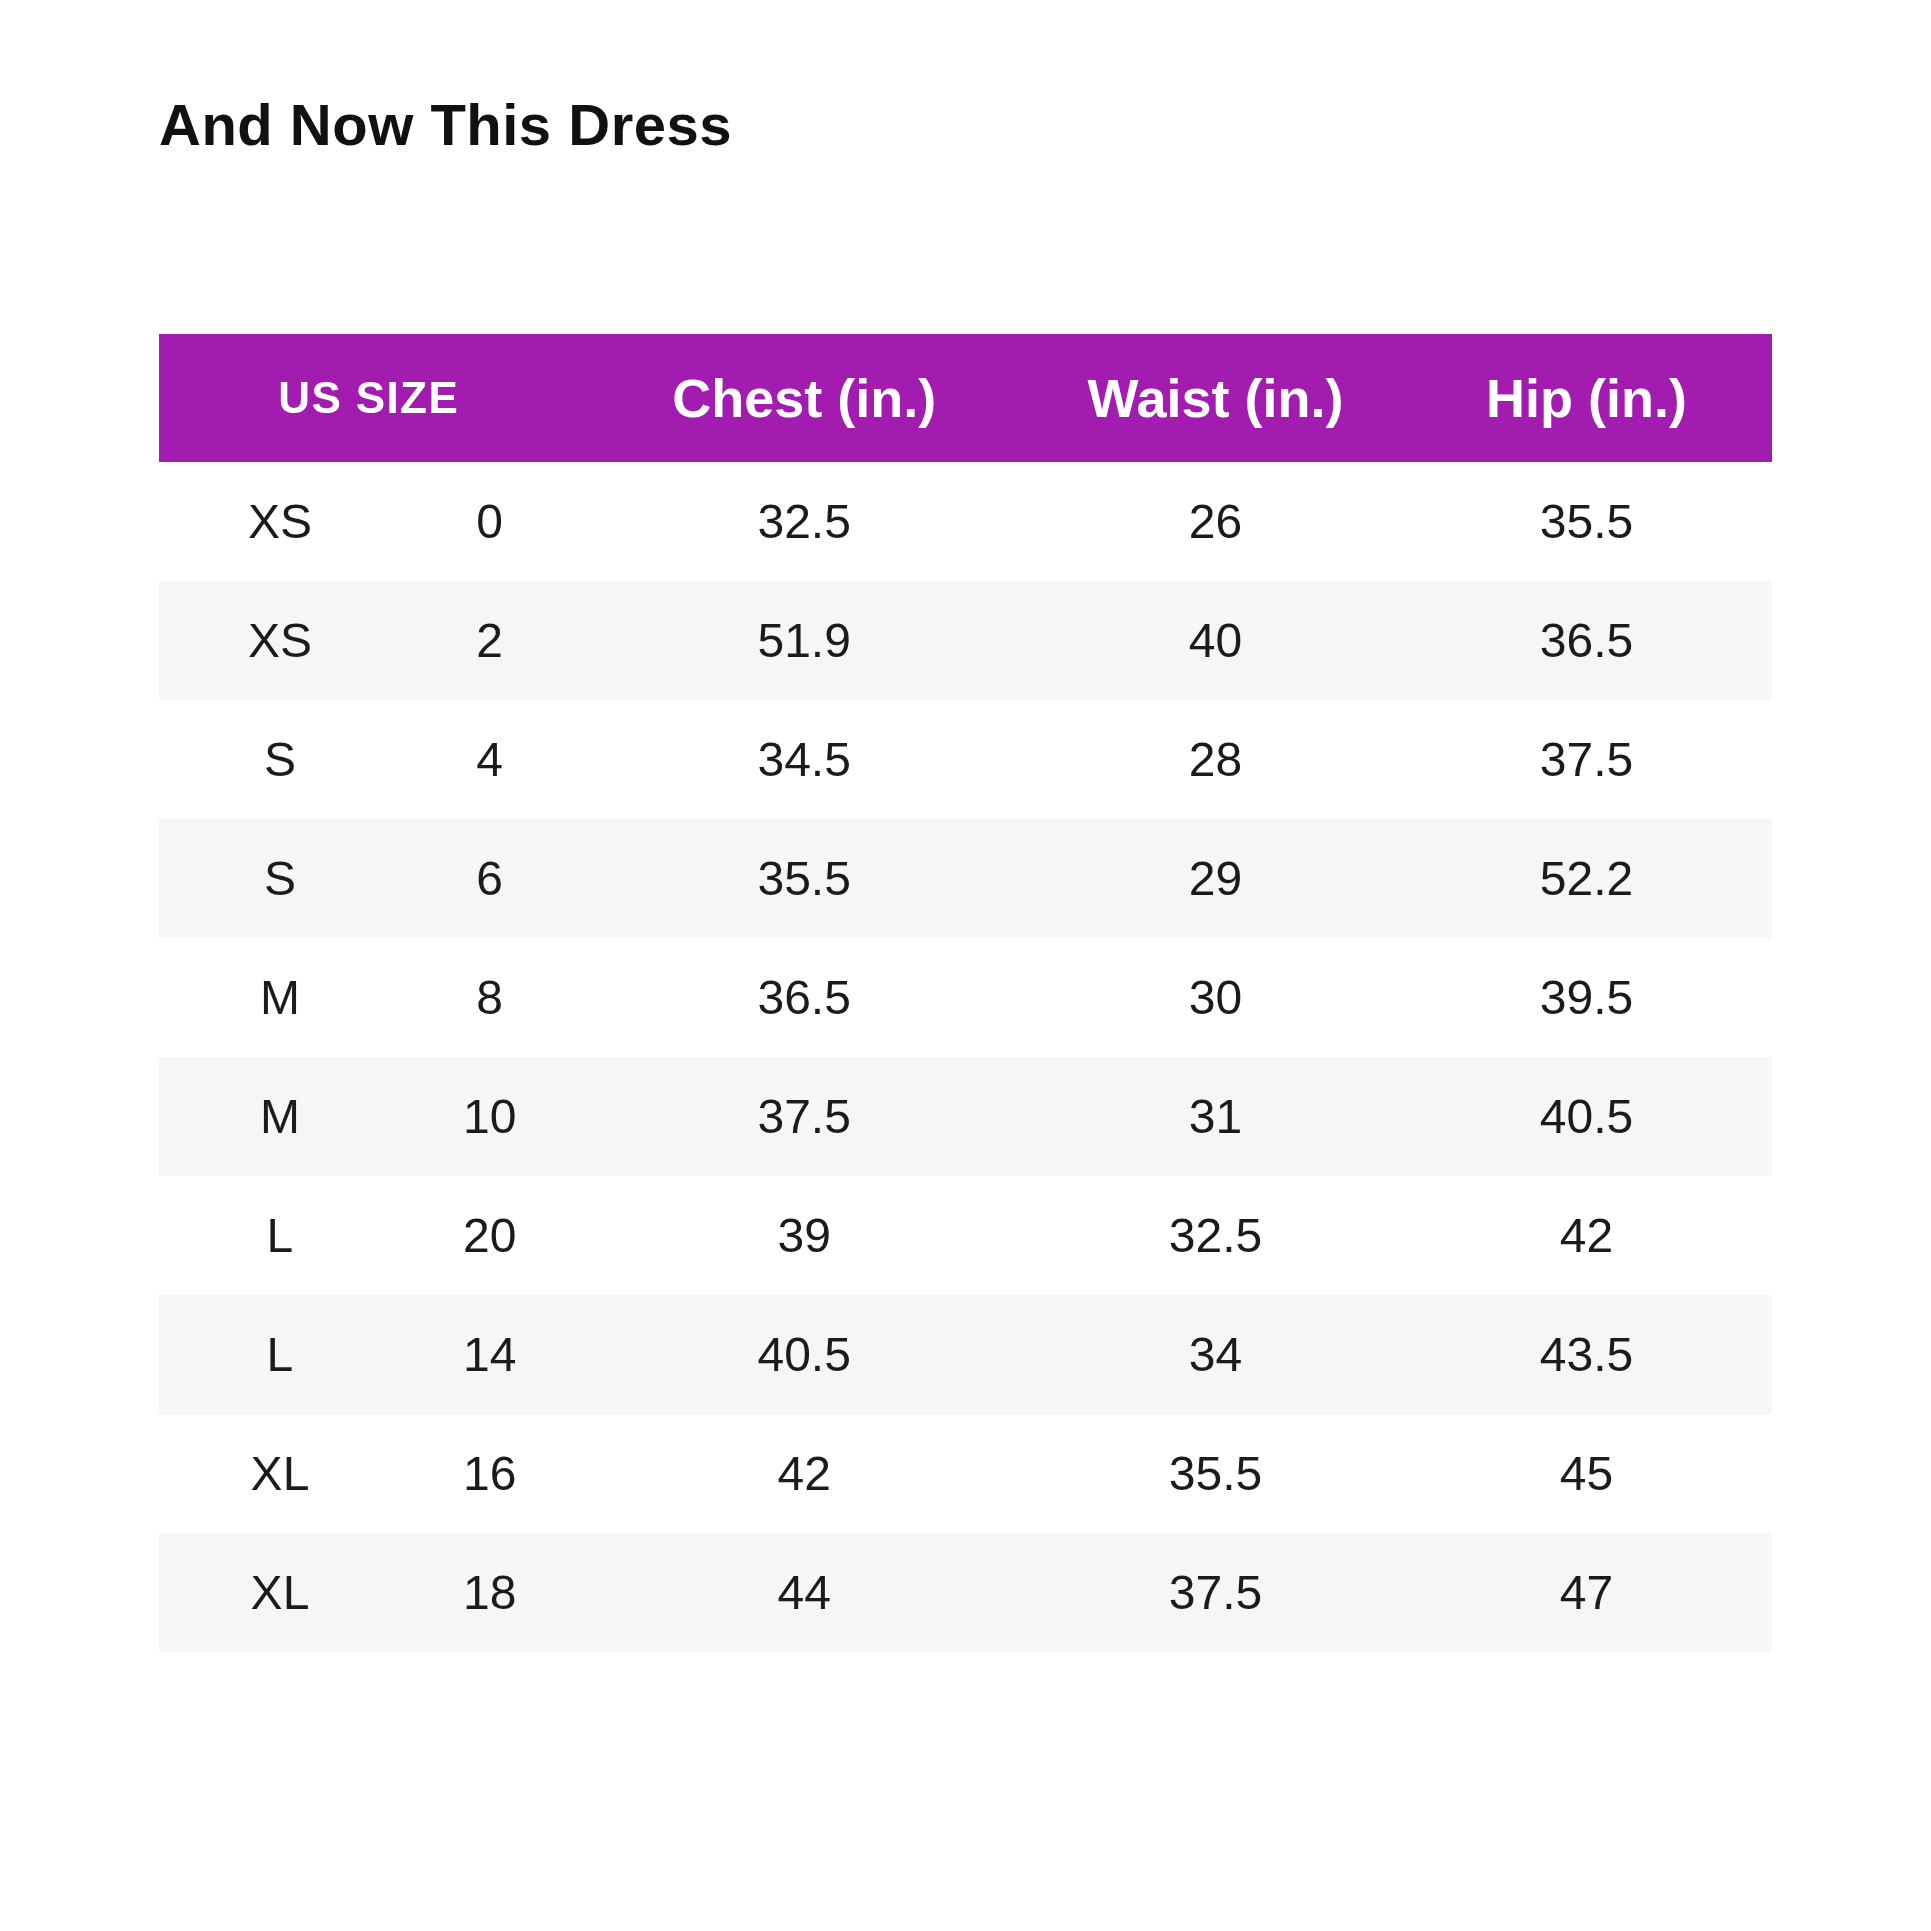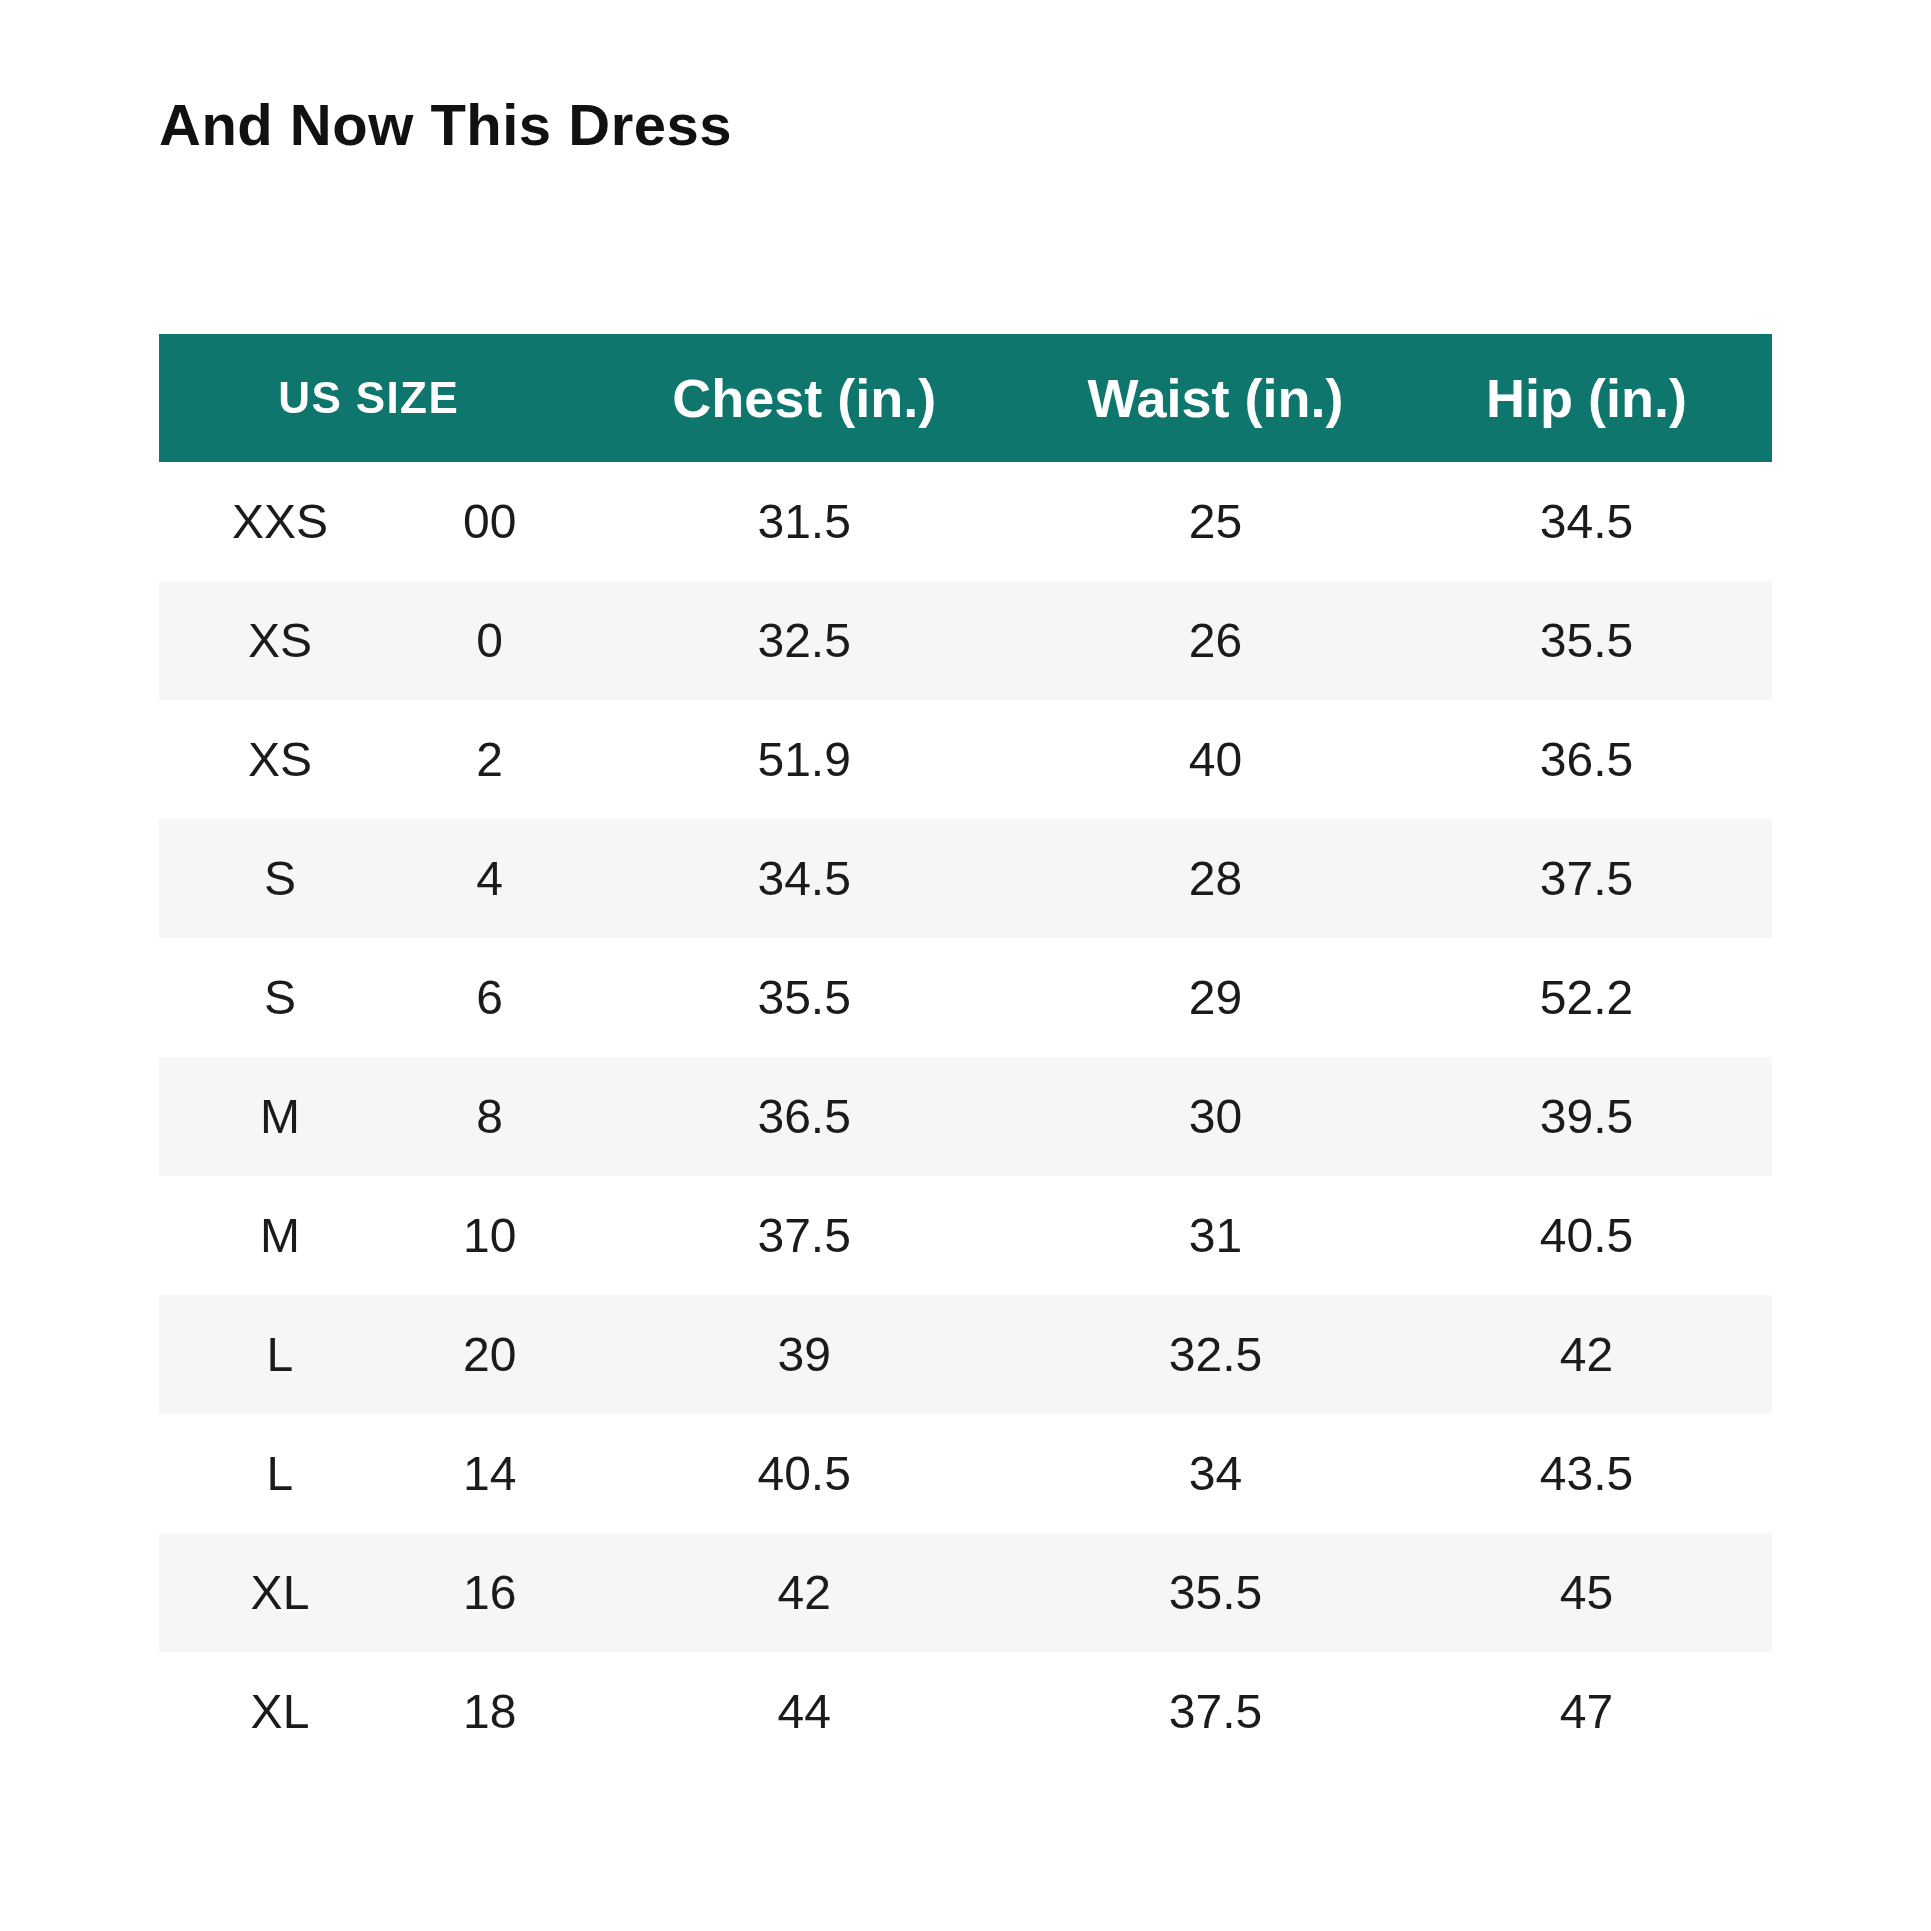--- a/index.html
+++ b/index.html
@@ -34,21 +34,21 @@
     border-collapse: collapse;
     table-layout: fixed;
   }
   col.c-letter { width: 15%; }
   col.c-number { width: 11%; }
   col.c-chest  { width: 28%; }
   col.c-waist  { width: 23%; }
   col.c-hip    { width: 23%; }
 
   thead th {
-    background: #0f766e;
+    background: #a21caf;
     color: #ffffff;
     height: 128px;
     font-size: 54px;
     font-weight: 700;
     text-align: center;
     vertical-align: middle;
     padding: 0;
   }
   thead th.th-us-size {
     font-size: 44px;
@@ -85,27 +85,20 @@
     </colgroup>
     <thead>
       <tr>
         <th colspan="2" class="th-us-size">US SIZE</th>
         <th>Chest (in.)</th>
         <th>Waist (in.)</th>
         <th>Hip (in.)</th>
       </tr>
     </thead>
     <tbody id="size-rows">
-        <tr>
-          <td>XXS</td>
-          <td>00</td>
-          <td>31.5</td>
-          <td>25</td>
-          <td>34.5</td>
-        </tr>
         <tr>
           <td>XS</td>
           <td>0</td>
           <td>32.5</td>
           <td>26</td>
           <td>35.5</td>
         </tr>
         <tr>
           <td>XS</td>
           <td>2</td>

